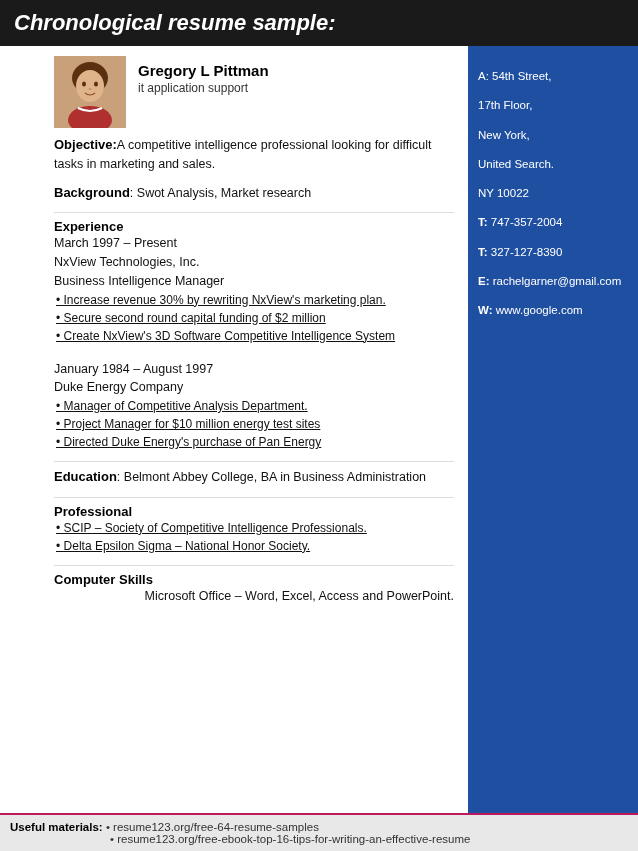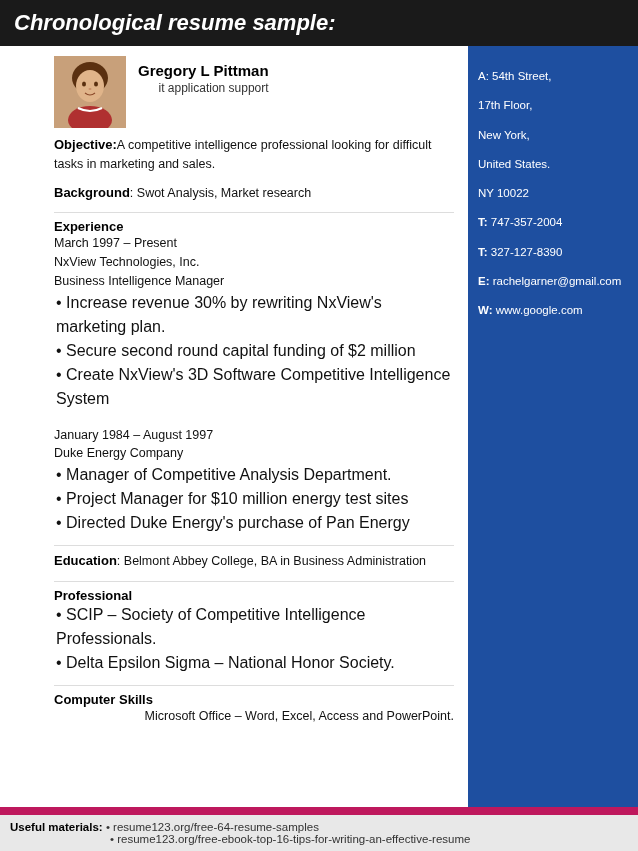--- a/index.html
+++ b/index.html
@@ -85,21 +85,20 @@
     .person-name {
       font-size: 15px;
       font-weight: bold;
       color: #000;
       margin-bottom: 2px;
     }
 
     .person-title {
       font-size: 12px;
       color: #333;
-      text-align: right;
     }
 
     .section {
       margin-bottom: 10px;
     }
 
     .section-label {
       font-weight: bold;
       color: #000;
       font-size: 13px;
@@ -112,36 +111,37 @@
       text-align: right;
     }
 
     .exp-company {
       font-size: 12.5px;
       color: #111;
       line-height: 1.5;
     }
 
     .bullet-line {
-      font-size: 16px;
+      font-size: 12px;
       color: #111;
       line-height: 1.5;
       padding-left: 2px;
+      text-decoration: underline;
     }
 
     .divider {
       height: 1px;
       background: #ddd;
       margin: 6px 0;
     }
 
     
     .footer-bar {
       background: #e8e8e8;
-      border-top: 8px solid #be185d;
+      border-top: 2px solid #be185d;
       padding: 6px 10px;
       font-size: 11.5px;
       color: #333;
     }
 
     .footer-bar .footer-bold {
       font-weight: bold;
       color: #000;
     }
 
@@ -252,21 +252,21 @@
         <div class="section-label">Computer Skills</div>
         <div class="section-text">Microsoft Office – Word, Excel, Access and PowerPoint.</div>
       </div>
 
     </div>
 
     <div class="resume-right">
       <div class="sidebar-contact-row">A: 54th Street,</div>
       <div class="sidebar-contact-row">17th Floor,</div>
       <div class="sidebar-contact-row">New York,</div>
-      <div class="sidebar-contact-row">United States.</div>
+      <div class="sidebar-contact-row">United Search.</div>
       <div class="sidebar-contact-row">NY 10022</div>
       <div class="sidebar-contact-row">
         <span class="sidebar-label">T:</span>
         <span>747-357-2004</span>
       </div>
       <div class="sidebar-contact-row">
         <span class="sidebar-label">T:</span>
         <span>327-127-8390</span>
       </div>
       <div class="sidebar-contact-row">

